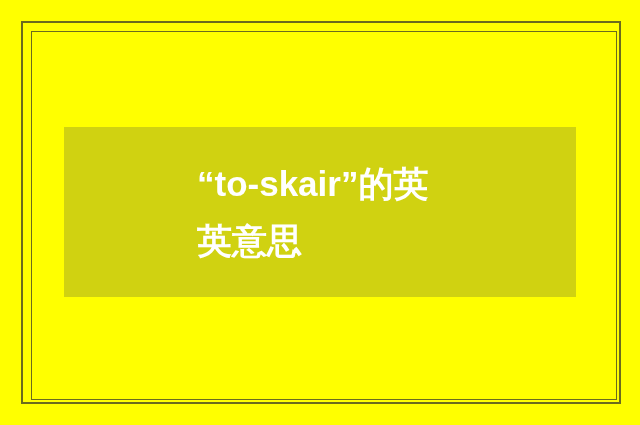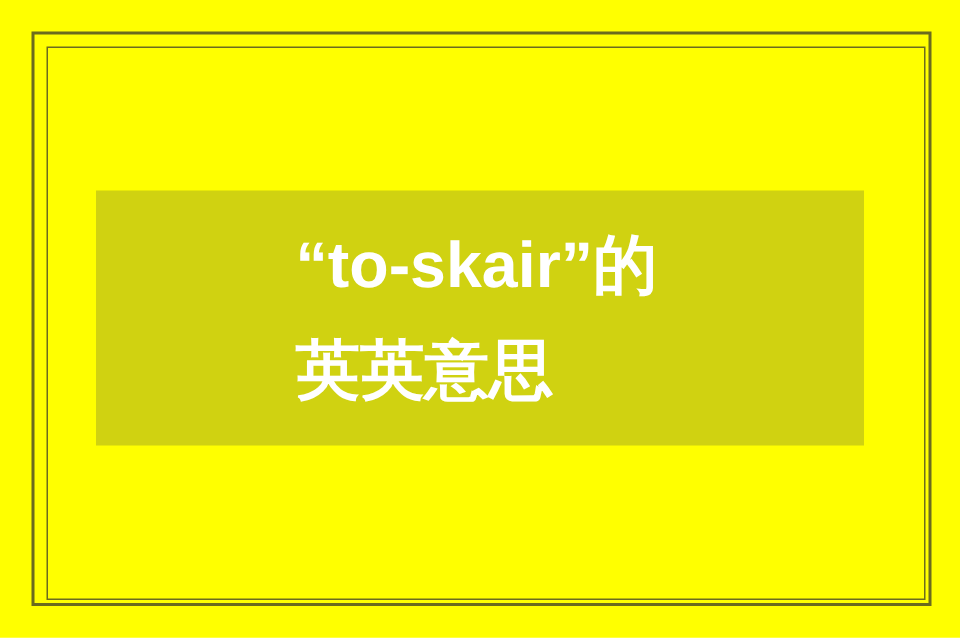--- a/index.html
+++ b/index.html
@@ -62,21 +62,21 @@
 
   .title-wrap {
     width: 250px;
     margin-left: 4px;
     text-align: left;
   }
 
   .title-text {
     display: block;
     color: #ffffff;
-    font-size: 43px;
+    font-size: 35px;
     font-weight: bold;
     line-height: 1.63;
     letter-spacing: 0px;
     word-break: break-all;
     white-space: pre-wrap;
     text-align: left;
   }
 </style>
 </head>
 <body>

